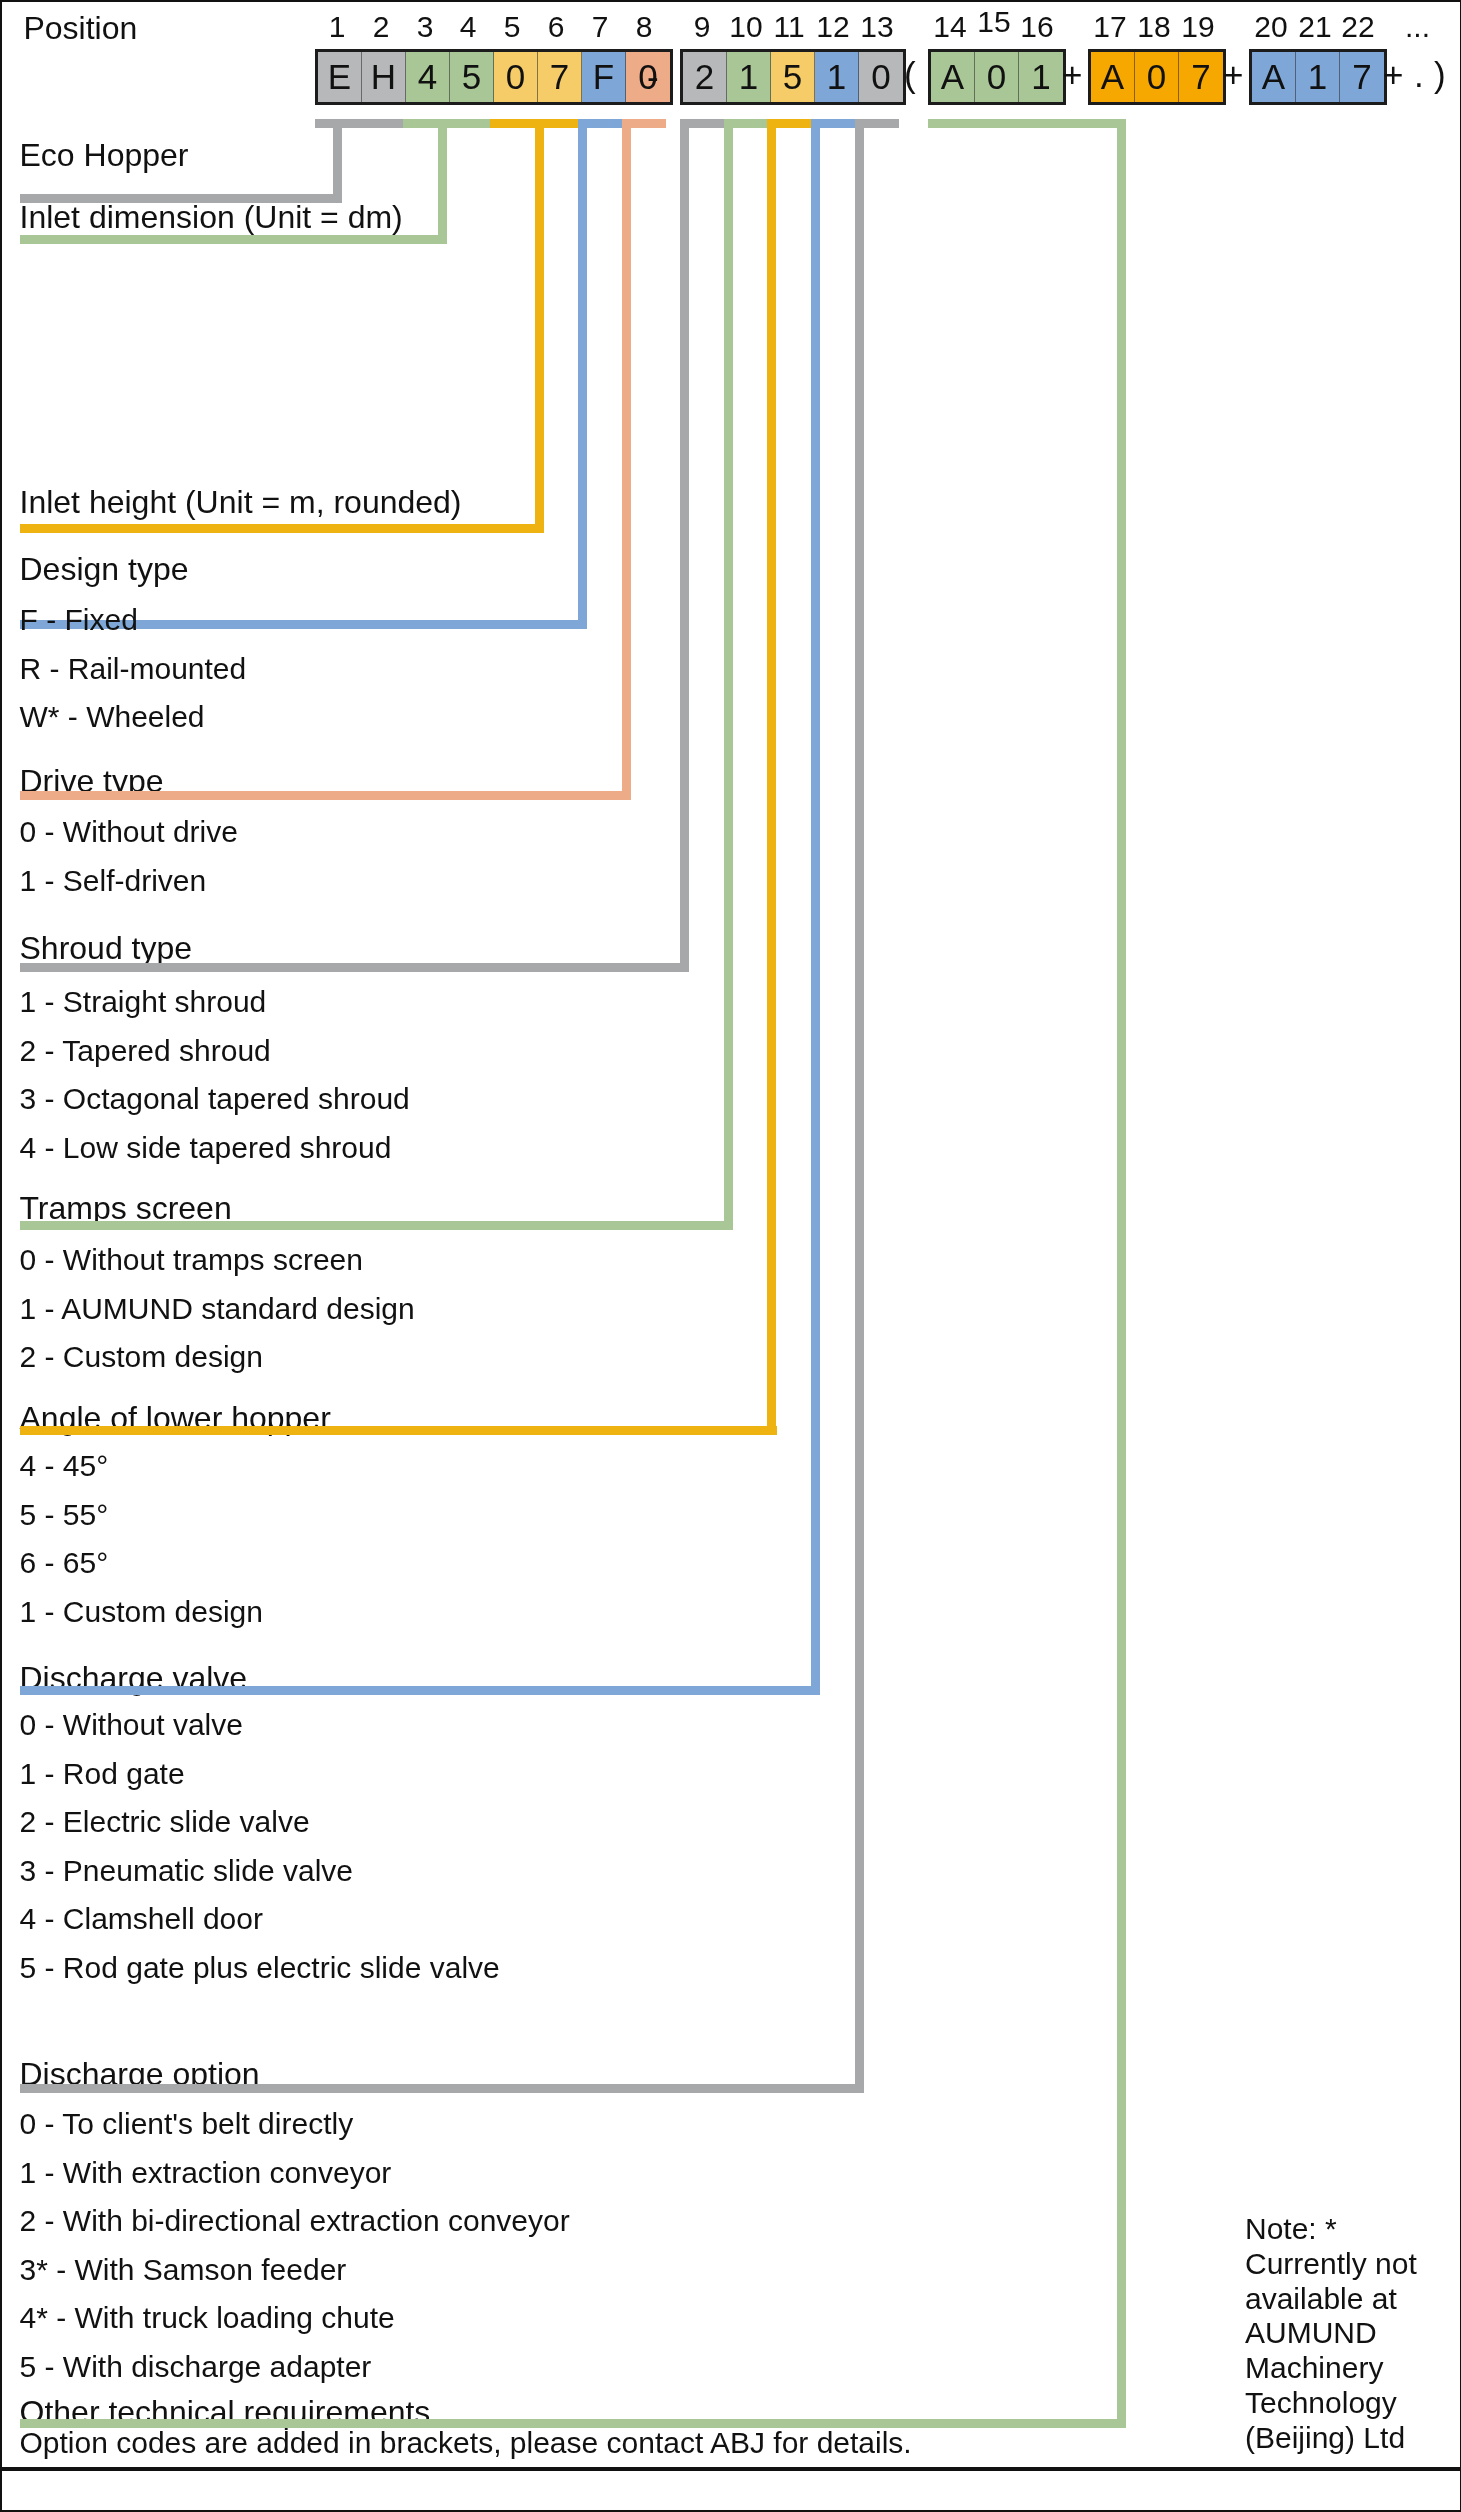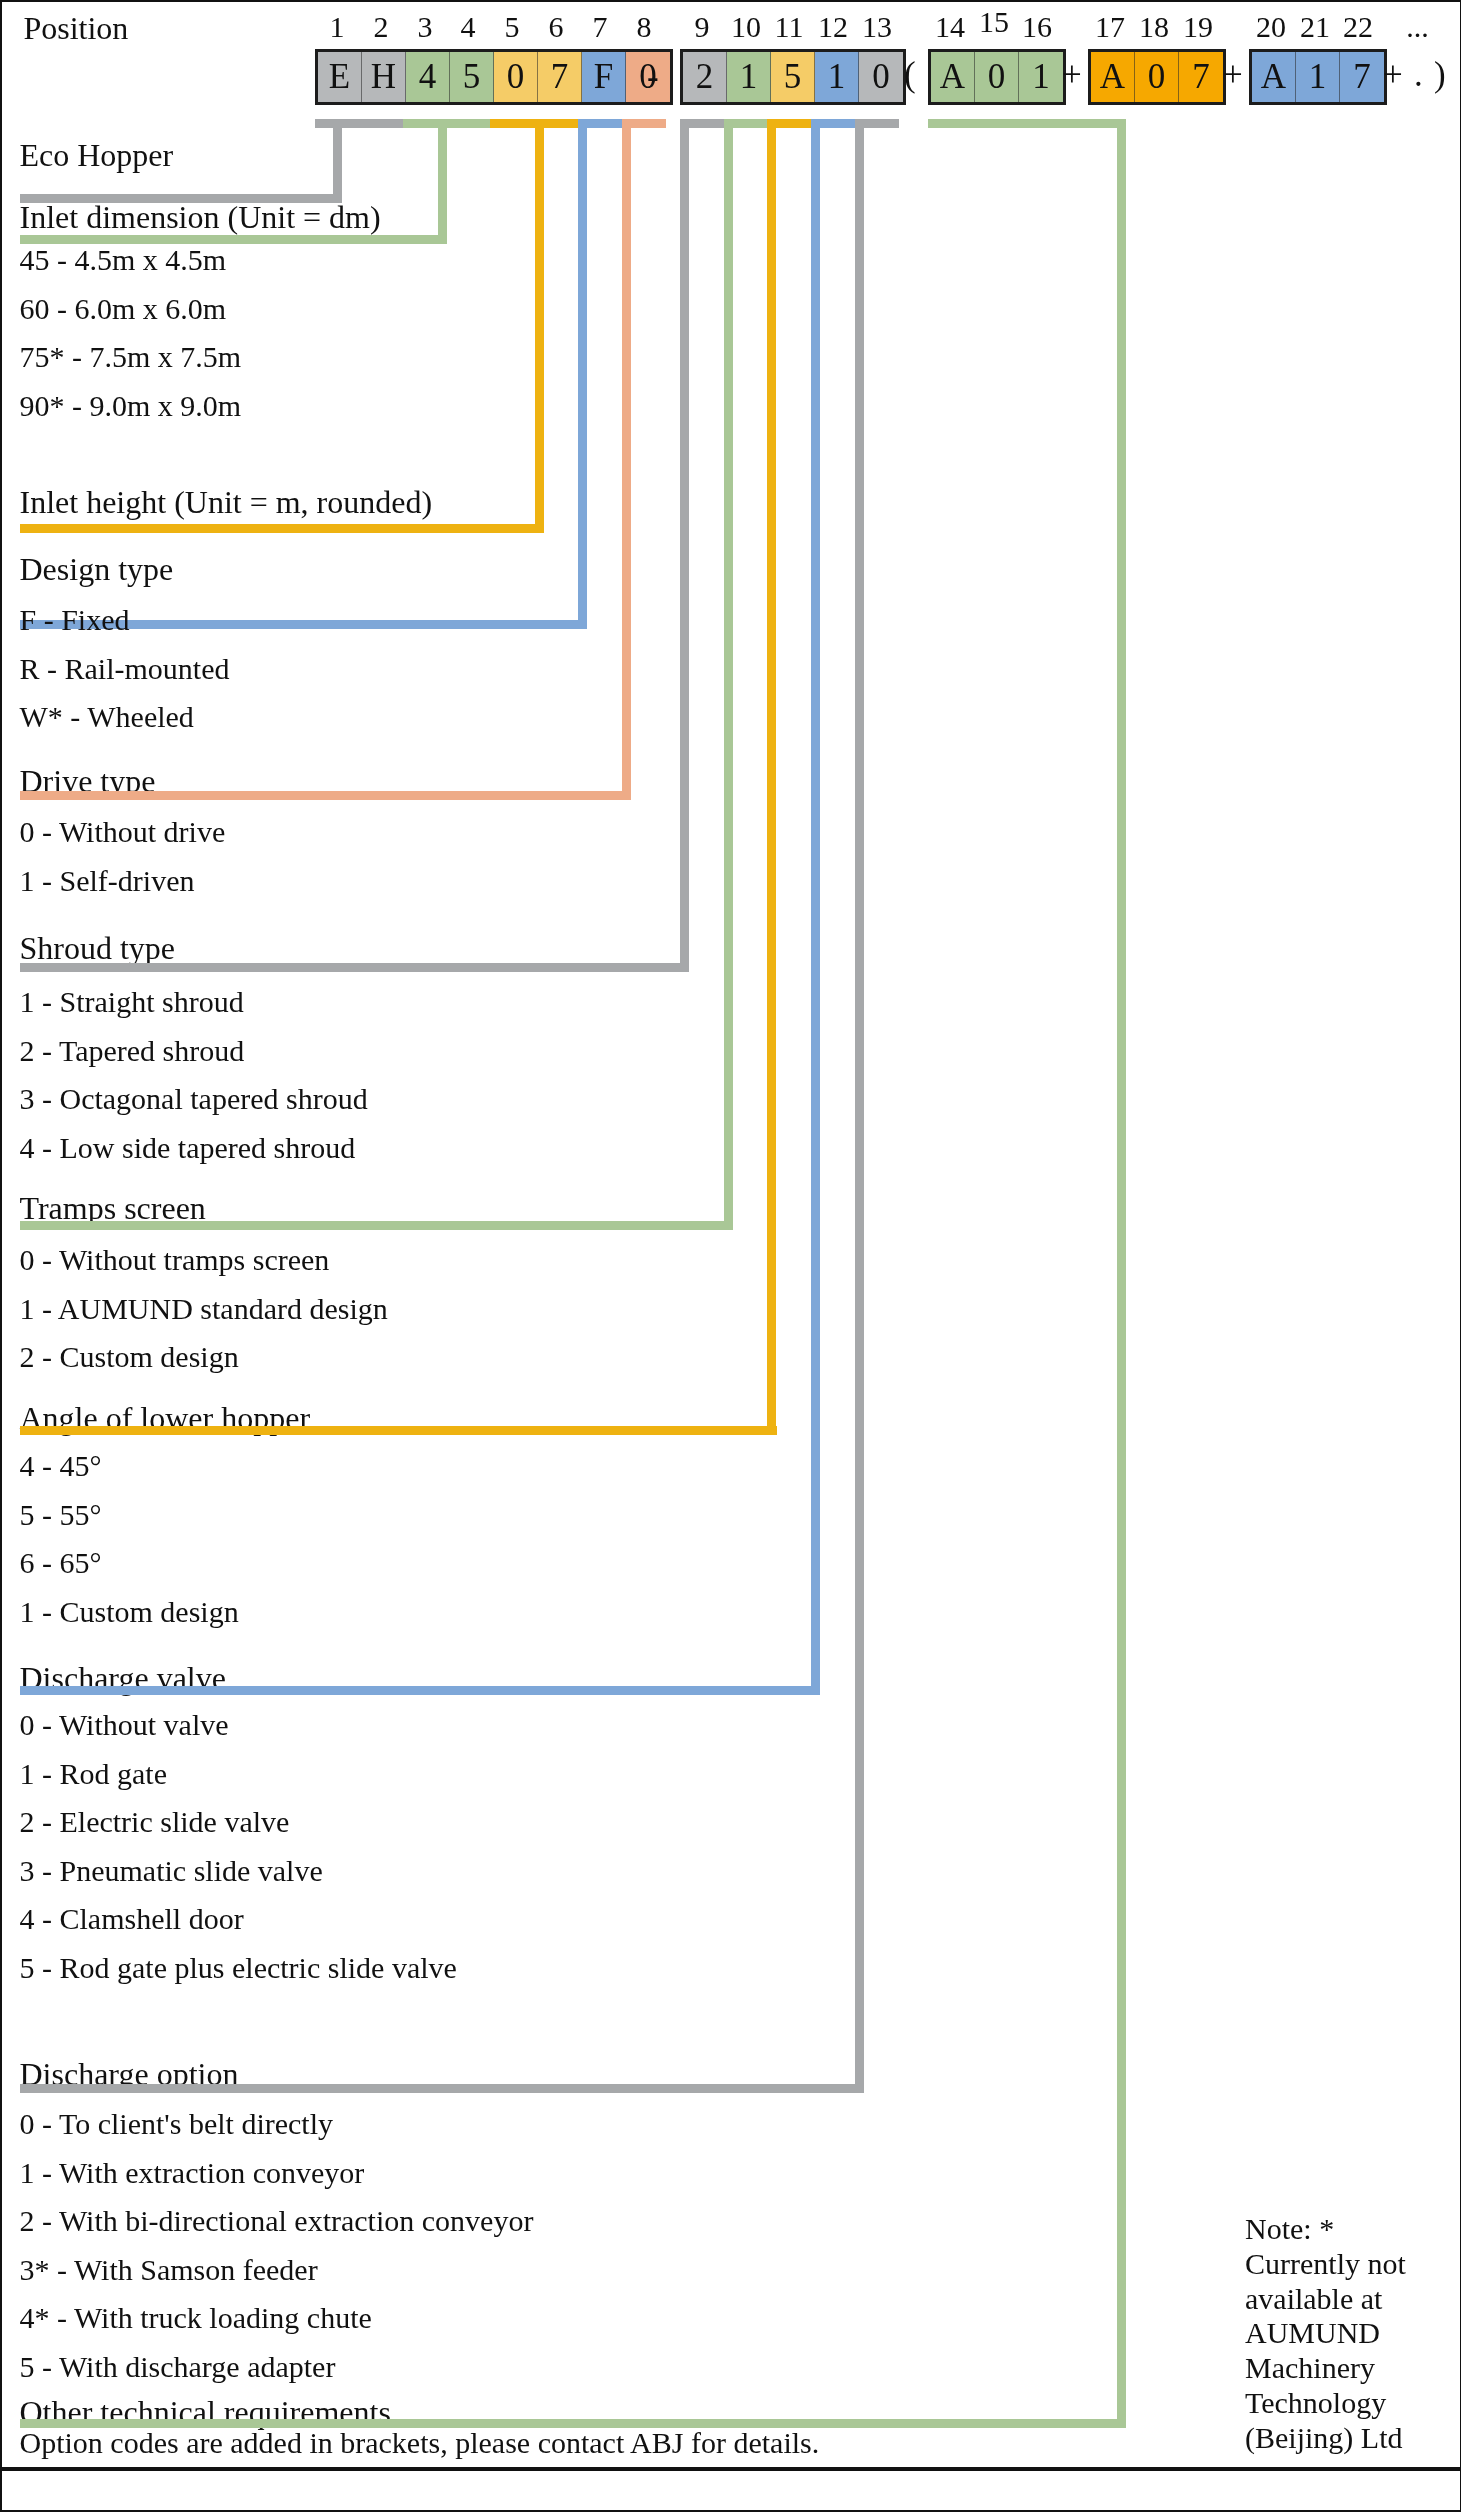--- a/index.html
+++ b/index.html
@@ -5,21 +5,20 @@
   * { box-sizing: border-box; }
   html, body { margin:0; padding:0; background:#fff; }
   body { font-family:"Liberation Sans", sans-serif; }
 
   #page {
     position:relative;
     width:1462px; height:2512px;
     background:#fff;
     border:2.9px solid #111;
     overflow:hidden;
-    font-family:Liberation Serif, serif;
   }
 
   
   #header { position:absolute; left:0; top:0; width:100%; height:115px; }
 
   .pos-label {
     position:absolute;
     font-size:30px; color:#111; text-align:center;
     white-space:nowrap;
   }
@@ -190,26 +189,20 @@
 
   <div class="section" style="top:136px;">
     <div class="sec-title">Eco Hopper</div>
   </div>
   <div class="title-rule" style="left:17.5px;top:192px;width:322px;background:#a6a8aa;"></div>
 
   <div class="section" style="top:198px;">
     <div class="sec-title">Inlet dimension (Unit = dm)</div>
   </div>
   <div class="title-rule" style="left:17.5px;top:233px;width:427px;background:#a9c796;"></div>
-  <div class="section" style="top:243px;">
-    <div class="opt" style="margin-bottom:18.5px;">45  - 4.5m x 4.5m</div>
-    <div class="opt" style="margin-bottom:18.5px;">60  - 6.0m x 6.0m</div>
-    <div class="opt" style="margin-bottom:18.5px;">75* - 7.5m x 7.5m</div>
-    <div class="opt">90* - 9.0m x 9.0m</div>
-  </div>
 
   <div class="section" style="top:483px;">
     <div class="sec-title">Inlet height (Unit = m, rounded)</div>
   </div>
   <div class="title-rule" style="left:17.5px;top:522px;width:524px;background:#eeb211;"></div>
 
   <div class="section" style="top:550px;">
     <div class="sec-title">Design type</div>
   </div>
   <div class="title-rule" style="left:17.5px;top:618px;width:567px;background:#7ea7d8;"></div>

